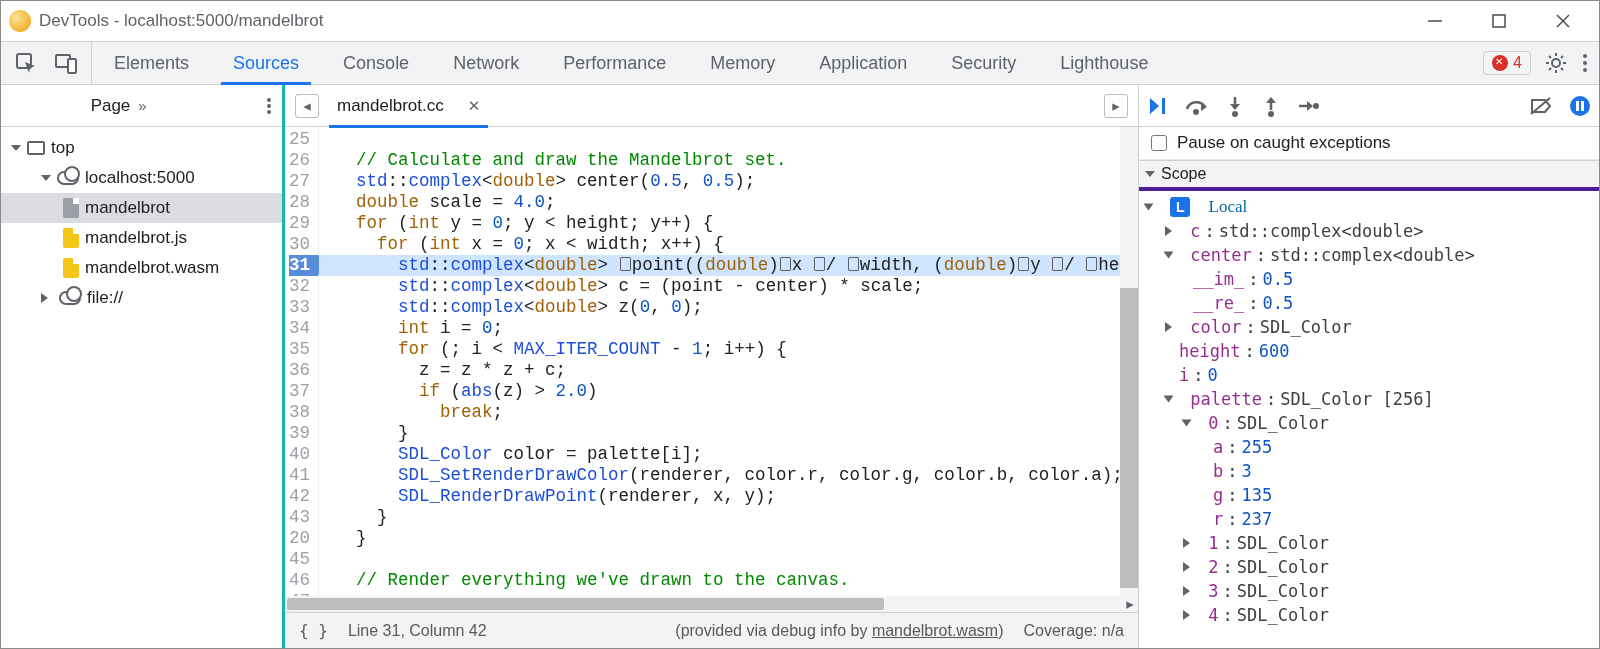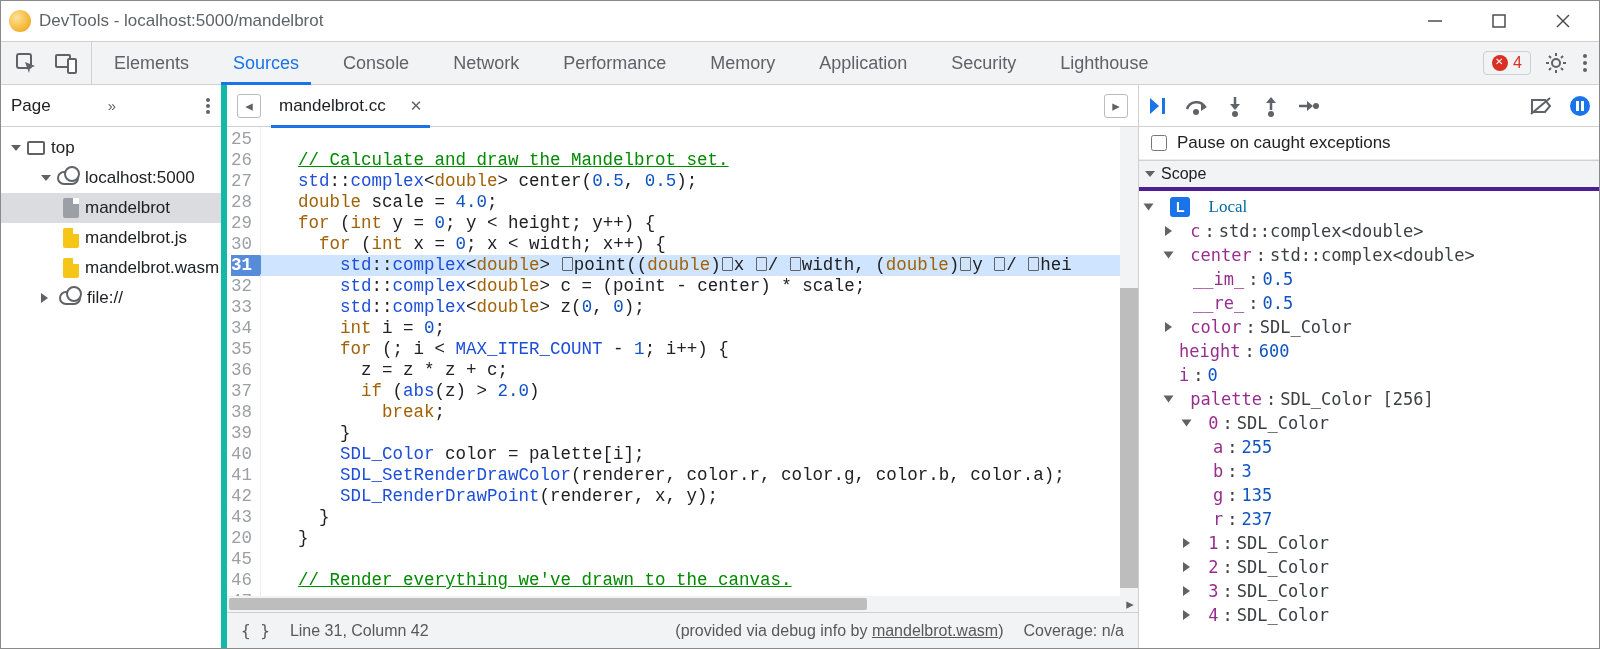--- a/index.html
+++ b/index.html
@@ -23,21 +23,21 @@
   .tabbar .right { display: flex; align-items: center; gap: 14px; padding: 0 10px; }
   .err-badge { display: flex; align-items: center; gap: 5px; border: 1px solid #cfcfcf; border-radius: 4px; padding: 2px 8px; color: #d93025; font-size: 16px; }
   .err-badge .dot { width: 16px; height: 16px; border-radius: 50%; background: #d93025; position: relative; }
   .err-badge .dot::after { content: "✕"; color: #fff; font-size: 10px; position: absolute; top: 1px; left: 3px; }
   .gear, .kebab { color: #5f6368; }
 
   
   .main { flex: 1; display: flex; background: #fff; min-height: 0; }
 
   
-  .page-panel { width: 226px; border-right: 6px solid #14b8a6; display: flex; flex-direction: column; }
+  .page-panel { width: 284px; border-right: 3px solid #14b8a6; display: flex; flex-direction: column; text-align: right; }
   .page-header { height: 42px; border-bottom: 1px solid #d0d0d0; display: flex; align-items: center; padding: 0 10px; color: #202124; }
   .page-header .lbl { font-size: 17px; flex: 1; }
   .page-header .chev { margin-left: 8px; color: #5f6368; }
   .page-tree { flex: 1; padding: 6px 0; font-size: 17px; color: #202124; white-space: nowrap; }
   .tree-row { display: flex; align-items: center; gap: 6px; height: 30px; padding-left: 10px; }
   .tree-row.lvl1 { padding-left: 40px; }
   .tree-row.lvl2 { padding-left: 62px; }
   .tree-row.sel { background: #dadce0; }
   .tri { width: 0; height: 0; border-top: 6px solid #5f6368; border-left: 5px solid transparent; border-right: 5px solid transparent; }
   .tri.right { border-top: 5px solid transparent; border-bottom: 5px solid transparent; border-left: 7px solid #5f6368; }
@@ -57,21 +57,21 @@
   .ed-tab .x { color: #5f6368; font-size: 15px; }
   .ed-header .sp { flex: 1; }
   .code-area { flex: 1; display: flex; font-family: Consolas, "Courier New", monospace; font-size: 17.5px; line-height: 21px; overflow: hidden; }
   .gutter { background: #fff; color: #9aa0a6; text-align: right; padding: 2px 8px 2px 4px; border-right: 1px solid #eee; }
   .gutter div { height: 21px; }
   .gutter .cur { background: #578cd8; color: #fff; font-weight: bold; padding-right: 8px; margin-right: -8px; position: relative; }
   .gutter .cur::after { content: ""; position: absolute; right: -10px; top: 0; width: 0; height: 0; border-top: 10.5px solid transparent; border-bottom: 10.5px solid transparent; border-left: 10px solid #578cd8; }
   .code { flex: 1; padding: 2px 0 2px 16px; white-space: pre; overflow: hidden; color: #202124; position: relative; }
   .code .ln { height: 21px; }
   .ln.hl { background: #cfe4ff; margin-left: -16px; padding-left: 16px; }
-  .c-cm { color: #008a00; text-decoration: underline; }
+  .c-cm { color: #008a00; }
   .c-kw { color: #a16207; }
   .c-ty { color: #1d4ed8; }
   .c-nm { color: #1054c2; }
   .c-box { display: inline-block; width: 11px; height: 14px; border: 1px solid #5f6368; border-radius: 1px; vertical-align: -1px; margin: 0 1px; }
   .hscroll { height: 16px; background: #f1f3f4; position: relative; }
   .hscroll .thumb { position: absolute; top: 2px; left: 2px; width: 70%; bottom: 2px; background: #bdbdbd; border-radius: 2px; }
   .hscroll .ar { position: absolute; top: 0; bottom: 0; width: 16px; display: flex; align-items: center; justify-content: center; color: #5f6368; }
   .hscroll .ar.l { left: 0; } .hscroll .ar.r { right: 0; }
   .vscroll-outer { width: 18px; background: #f1f3f4; }
   .vthumb { margin-top: 161px; height: 300px; background: #bdbdbd; }

